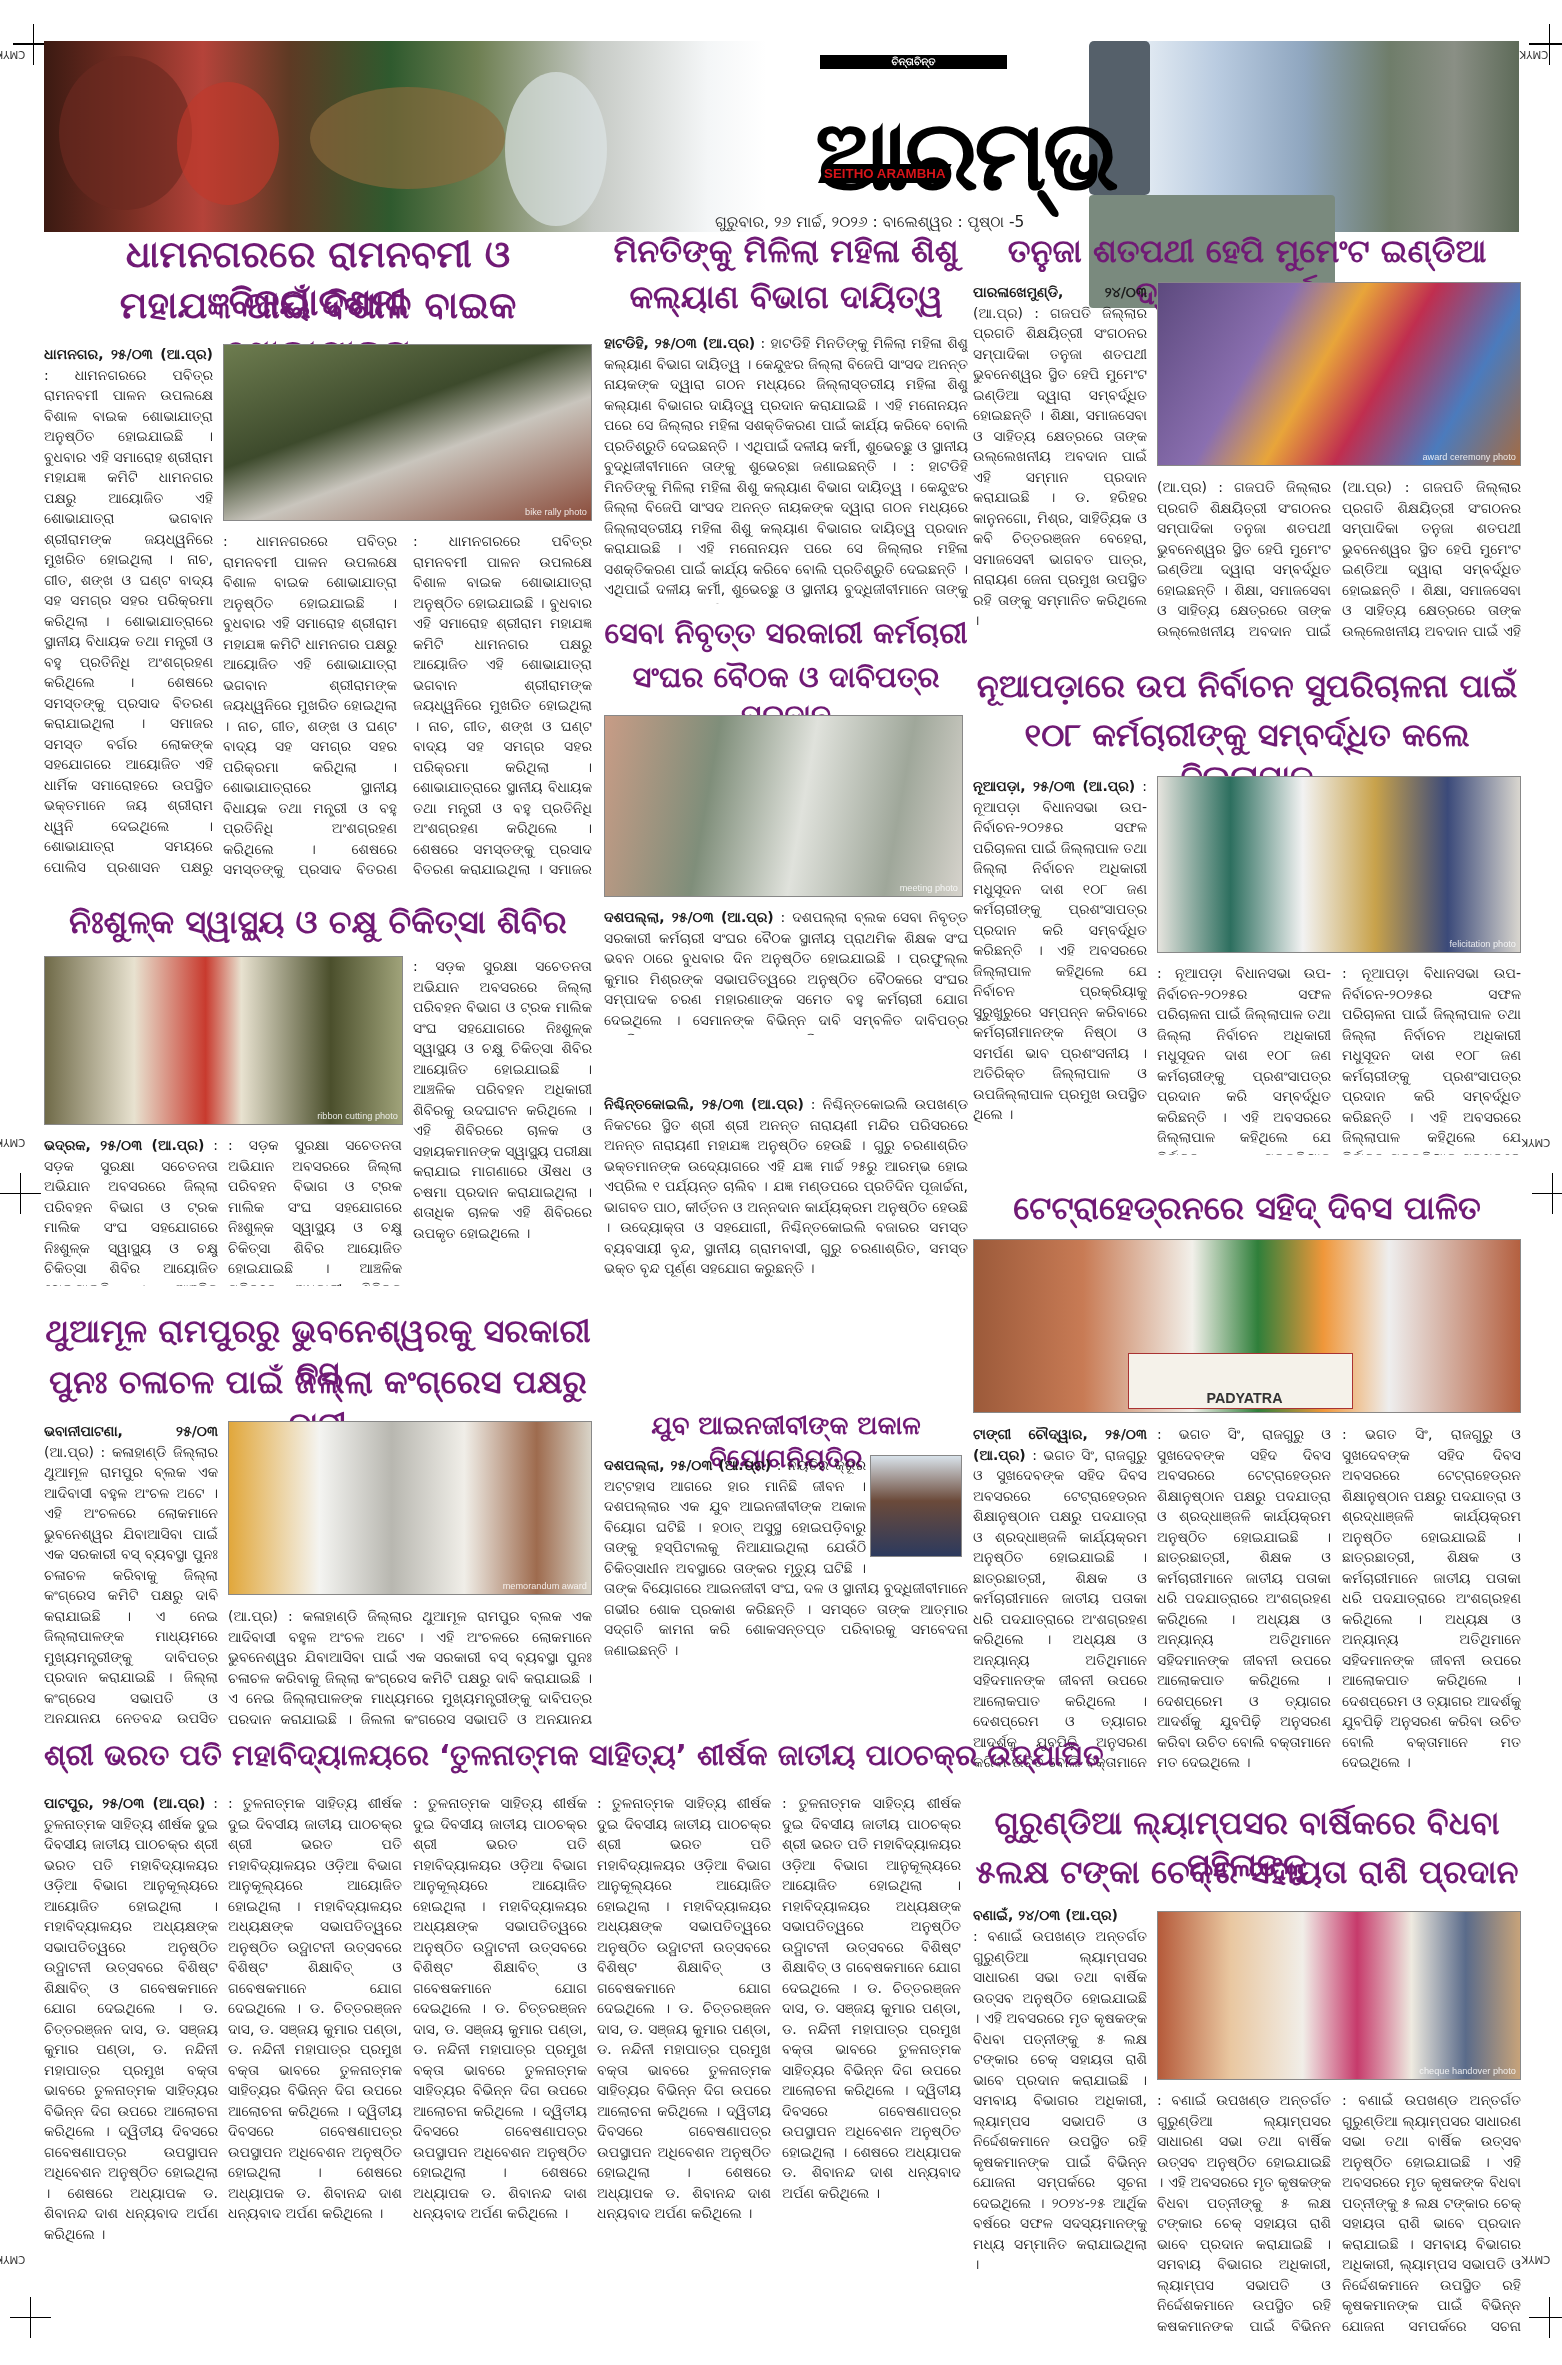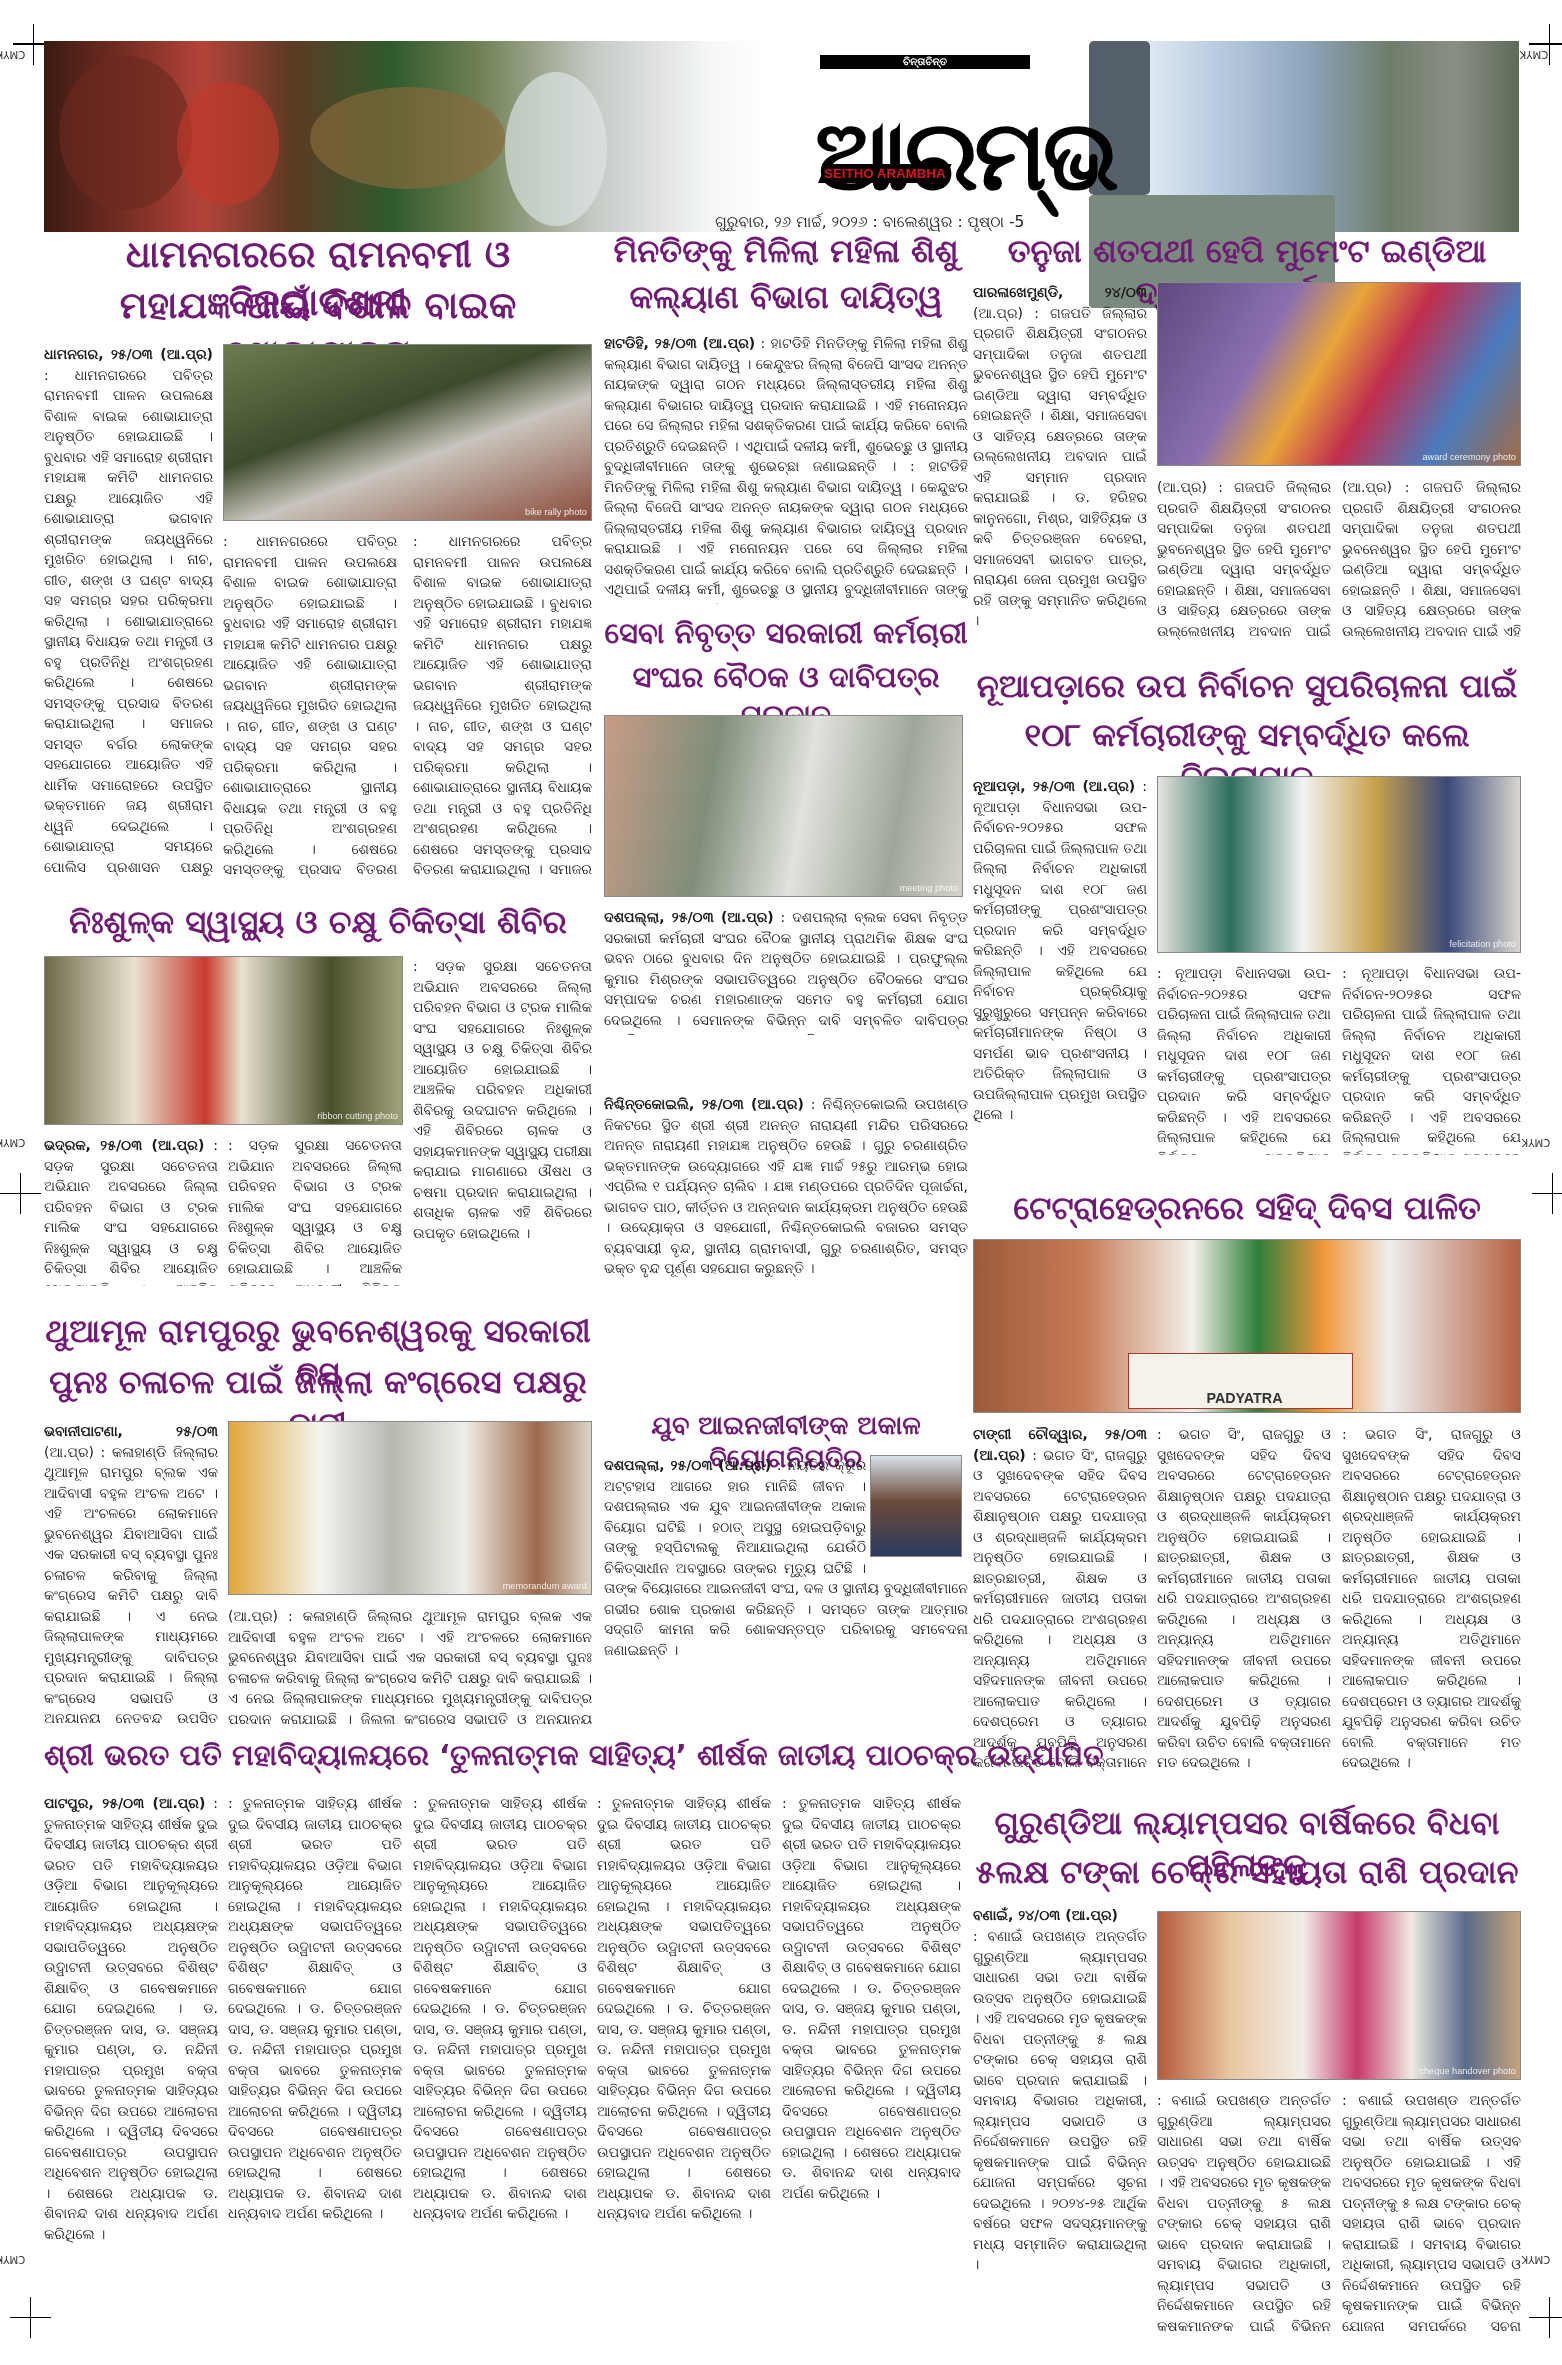--- a/index.html
+++ b/index.html
@@ -11,21 +11,21 @@
   .reg::after { content: ""; position: absolute; top: 0; bottom: 0; left: 19.5px; width: 1.5px; background: #000; }
   .cmyk { position: absolute; font-size: 10.2px; line-height: 11.3px; width: 11.3px; text-align: center; color: #333; transform: rotate(180deg); }
 
   
   .masthead { position: absolute; left: 44px; top: 41px; width: 1475px; height: 191px; }
   .banner-left { position: absolute; left: 0; top: 0; width: 722px; height: 191px;
     background: linear-gradient(90deg, #3b1a12 0%, #7a2f24 12%, #b5433a 22%, #5e3a24 34%, #2f5a2e 48%, #6e7f52 60%, #c5c9c4 76%, #f4f6f7 92%, #fff 100%); }
   .banner-left .blob { position: absolute; border-radius: 50%; opacity: .65; }
   .banner-right { position: absolute; right: 0; top: 0; width: 430px; height: 191px;
     background: linear-gradient(90deg, #fff 0%, #dfe8f1 14%, #b9cbe0 30%, #8fa6bf 50%, #6f7d6a 70%, #8a8f85 85%, #5e6b59 100%); }
-  .logo-top { position: absolute; left: 776px; top: 14px; width: 210px; height: 14.3px; background: #000; color: #fff; font-size: 10.2px; text-align: center; line-height: 14.3px; font-weight: bold; }
+  .logo-top { position: absolute; left: 776px; top: 14px; width: 187px; height: 14.3px; background: #000; color: #fff; font-size: 10.2px; text-align: center; line-height: 14.3px; font-weight: bold; }
   .logo-main { position: absolute; left: 771px; top: 28px; width: 225px; height: 108px; font-family: "DejaVu Serif", serif; font-weight: bold; font-size: 97px; line-height: 108px; color: #000; letter-spacing: -4.1px; margin-top: 32px; }
   .logo-sub { position: absolute; left: 774px; top: 123px; padding: 2px 6.1px; background: #000000; color: #d7141a; font-weight: bold; font-size: 13.3px; font-family: "Liberation Sans", sans-serif; clip-path: polygon(6% 0, 100% 0, 94% 100%, 0 100%); }
   .dateline { position: absolute; left: 671px; top: 172px; font-size: 15.4px; color: #222; white-space: nowrap; }
 
   
   .block { position: absolute; }
   .head { font-weight: bold; font-family: "DejaVu Sans", sans-serif; color: #701a75; line-height: 1.3; text-align: center; }
   .h-xl { font-size: 37px; }
   .h-l { font-size: 32px; }
   .h-m { font-size: 29px; }

